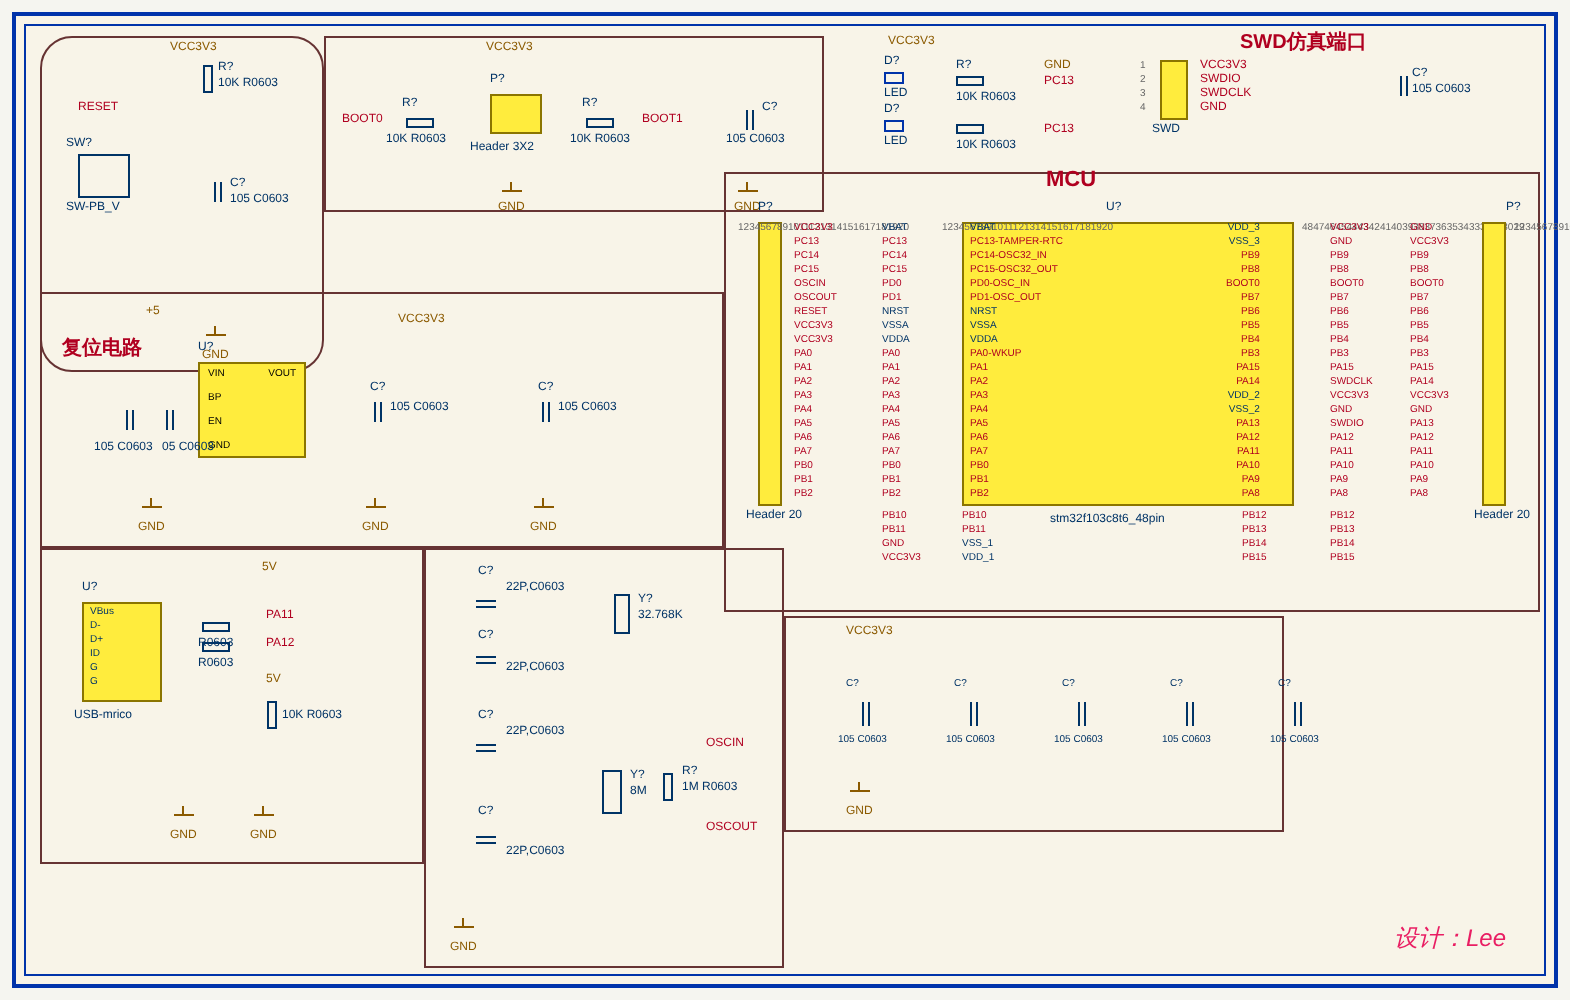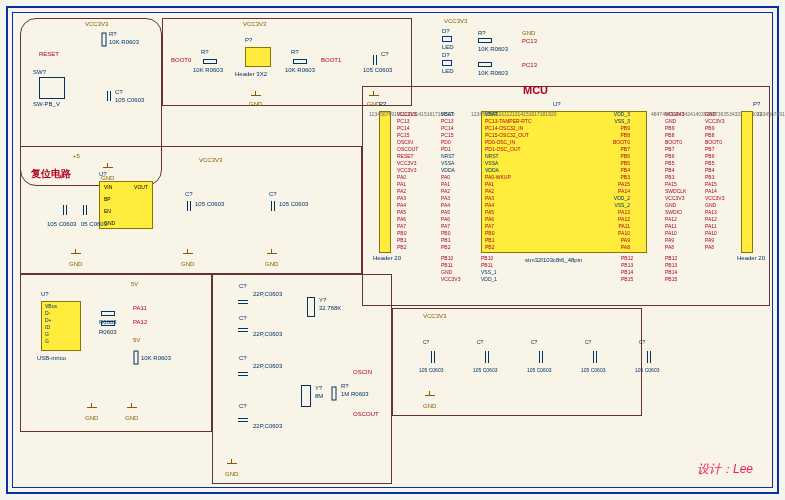--- a/index.html
+++ b/index.html
@@ -123,20 +123,40 @@
     <span class="power" style="left:110px; top:12px;">GND</span>
     <span class="netlabel" style="left:110px; top:20px;">PC13</span>
     <div class="ledbox" style="left:30px; top:42px;"></div>
     <span class="ref" style="left:30px; top:34px;">D?</span>
     <span class="val" style="left:30px; top:50px;">LED</span>
     <div class="res" style="left:66px; top:44px;"></div>
     <span class="val" style="left:66px; top:52px;">10K R0603</span>
     <span class="netlabel" style="left:110px; top:44px;">PC13</span>
   </div>
 
+  <div class="block" style="left:558px; top:10px; width:200px; height:58px;border:none;">
+    <span class="title" style="left:54px; top:-4px; font-size:10px;">SWD仿真端口</span>
+    <div class="header4" style="left:14px; top:12px; height:30px;"></div>
+    <div class="nums" style="position:absolute; left:4px; top:12px;">
+      <div>1</div>
+        <div>2</div>
+      <div>3</div>
+        <div>4</div>
+    </div>
+    <div style="position:absolute; left:34px; top:12px; line-height:7px;">
+      <div class="netlabel" style="position:static">VCC3V3</div>
+      <div class="netlabel" style="position:static">SWDIO</div>
+      <div class="netlabel" style="position:static">SWDCLK</div>
+      <div class="netlabel" style="position:static">GND</div>
+    </div>
+    <span class="val" style="left:10px; top:44px;">SWD</span>
+    <div class="cap" style="left:134px; top:20px;"></div>
+    <span class="ref" style="left:140px; top:16px;">C?</span>
+    <span class="val" style="left:140px; top:24px;">105 C0603</span>
+  </div>
 
   <div class="block" style="left:12px; top:138px; width:342px; height:128px;">
     <span class="power" style="left:52px; top:6px;">+5</span>
     <span class="power" style="left:178px; top:10px;">VCC3V3</span>
     <div class="chip" style="left:78px; top:34px; width:54px; height:48px;">
       <div style="position:absolute; left:4px; top:2px; font-size:5px;">VIN</div>
       <div style="position:absolute; right:4px; top:2px; font-size:5px;">VOUT</div>
       <div style="position:absolute; left:4px; top:14px; font-size:5px;">BP</div>
       <div style="position:absolute; left:4px; top:26px; font-size:5px;">EN</div>
       <div style="position:absolute; left:4px; bottom:2px; font-size:5px;">GND</div>

